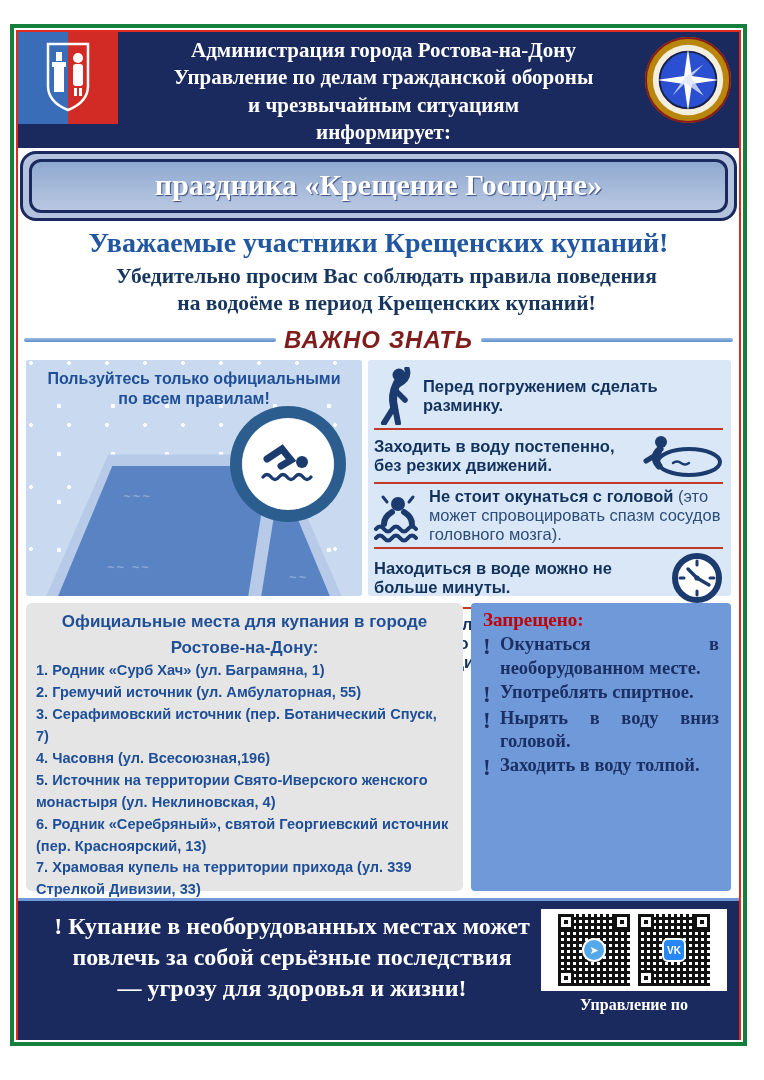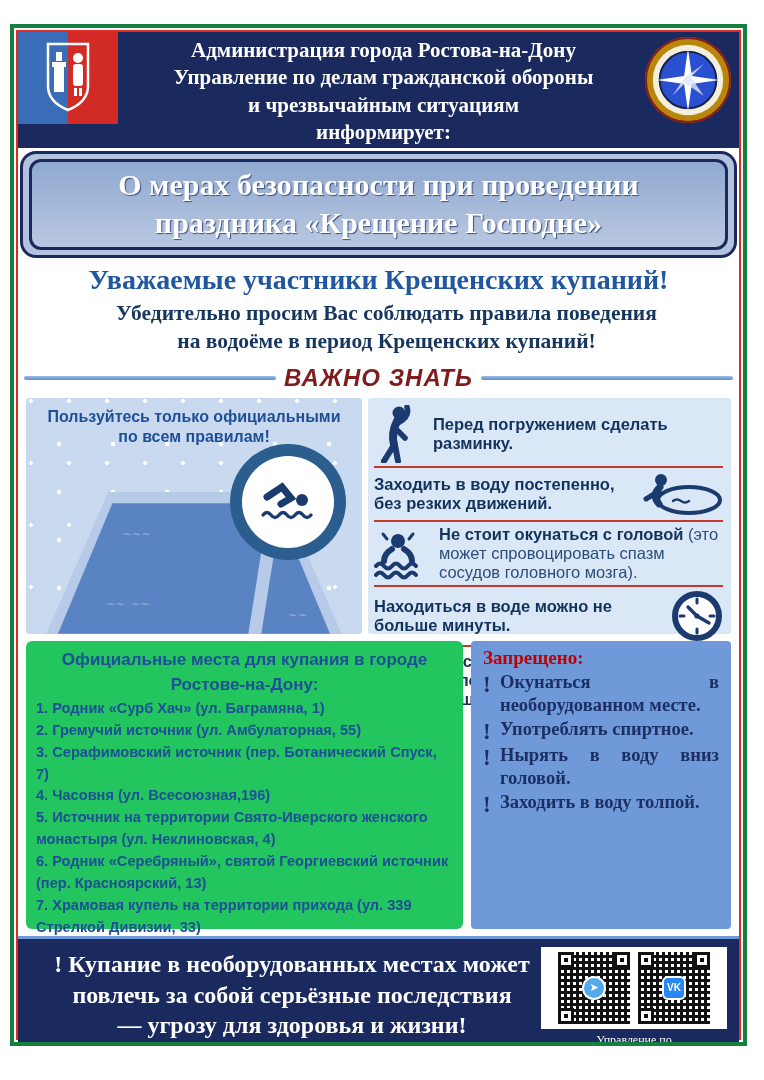--- a/index.html
+++ b/index.html
@@ -46,29 +46,29 @@
   .ice-strip{position:absolute;right:25%;top:40%;width:13px;height:60%;background:#b7cbe8;
     transform:skewX(-9deg);}
   .wave-mark{position:absolute;color:#8aa9d6;font-size:13px;letter-spacing:2px;font-weight:bold;}
   .sign{position:absolute;right:16px;top:46px;width:116px;height:116px;border-radius:50%;
     background:#2b5e8e;display:flex;align-items:center;justify-content:center;z-index:2;}
   .sign-inner{width:92px;height:92px;border-radius:50%;background:#ffffff;
     display:flex;align-items:center;justify-content:center;}
   
   .tips-panel{flex:1;background:#d9e7f6;border-radius:3px;padding:4px 8px 4px 6px;
     display:flex;flex-direction:column;justify-content:space-between;}
-  .tip{display:flex;align-items:center;gap:17px;padding:3px 0;}
+  .tip{display:flex;align-items:center;gap:7px;padding:3px 0;}
   .tip.sep{border-bottom:2px solid #c0392b;}
   .tip.rev{flex-direction:row-reverse;}
   .tip-text{flex:1;font-weight:bold;font-size:16.5px;line-height:1.15;color:#12325e;}
   .tip-note{font-weight:normal;color:#2c4d79;}
   .tip-ic{flex:0 0 auto;display:flex;align-items:center;justify-content:center;}
   
   .places-row{display:flex;gap:8px;margin:7px 8px 0;height:288px;}
-  .places-panel{flex:1;background:#22c55e;border-radius:6px;padding:6px 10px 4px;}
+  .places-panel{flex:1;background:#e5e5e5;border-radius:6px;padding:6px 10px 4px;}
   .places-title{text-align:center;font-weight:bold;font-size:17px;line-height:1.5;color:#1e4f97;}
   .place{font-weight:bold;font-size:14.6px;line-height:1.5;color:#1e4f97;}
   .banned-panel{width:260px;background:#6f99d9;border-radius:4px;padding:6px 12px;}
   .banned-title{font-family:"Liberation Serif",serif;font-weight:bold;font-size:19px;
     color:#c00000;margin-bottom:2px;}
   .banned-item{display:flex;gap:7px;font-family:"Liberation Serif",serif;font-weight:bold;
     font-size:18.5px;line-height:1.25;color:#1b2f63;text-align:justify;margin-bottom:1px;}
   .bang{flex:0 0 10px;font-size:23px;line-height:1;padding-top:2px;}
   
   .bottom-box{position:relative;margin-top:7px;background:#1b2a5e;height:142px;color:#fff;
@@ -80,22 +80,22 @@
   .qr{position:relative;width:72px;height:72px;background:
       repeating-linear-gradient(0deg,#111 0 3px,rgba(0,0,0,0) 3px 6px),
       repeating-linear-gradient(90deg,#111 0 3px,#fff 3px 6px);}
   .finder{position:absolute;width:16px;height:16px;border:3px solid #111;background:#fff;}
   .finder::after{content:"";position:absolute;inset:3px;background:#111;}
   .f-tl{left:0;top:0}.f-tr{right:0;top:0}.f-bl{left:0;bottom:0}
   .qr-logo{position:absolute;inset:0;margin:auto;width:24px;height:24px;border-radius:50%;
     background:#54a9eb;color:#fff;display:flex;align-items:center;justify-content:center;
     font-size:11px;border:2px solid #fff;}
   .qr-logo.vk{border-radius:6px;background:#2787f5;font-weight:bold;font-size:10px;}
-  .qr-caption{margin-top:3px;font-family:"Liberation Serif",serif;font-weight:normal;
-    font-size:12px;line-height:1.35;}
+  .qr-caption{margin-top:3px;font-family:"Liberation Serif",serif;font-weight:bold;
+    font-size:16px;line-height:1.35;}
   svg .nv{fill:#1b3a6e;} svg .nvs{stroke:#1b3a6e;fill:none;stroke-linecap:round;}
 </style>
 </head>
 <body>
 
 <div class="poster">
 
   <div class="header">
     <svg class="coat" viewBox="0 0 100 92">
       <rect x="0" y="0" width="50" height="92" fill="#3a6db8"></rect>
@@ -121,21 +121,20 @@
       <circle cx="46" cy="46" r="36" fill="#f3eedd"></circle>
       <circle cx="46" cy="46" r="29" fill="#2a4fd0"></circle>
       <circle cx="46" cy="46" r="29" fill="none" stroke="#16214a" stroke-width="2"></circle>
       <polygon points="46,14 50,42 78,46 50,50 46,78 42,50 14,46 42,42" fill="#ffffff"></polygon>
       <polygon points="62,30 49,43 62,62 43,49 30,62 43,43 30,30 43,43" fill="#dfe6ff" opacity="0.8"></polygon>
     </svg>
   </div>
 
   <div class="banner-outer">
     <div class="banner-inner">
-      <div>О мерах безопасности при проведении</div>
       <div>праздника «Крещение Господне»</div>
     </div>
   </div>
 
   <div class="greeting">Уважаемые участники Крещенских купаний!</div>
   <div class="request">
     <div>Убедительно просим Вас соблюдать правила поведения</div>
     <div>на водоёме в период Крещенских купаний!</div>
   </div>
 

